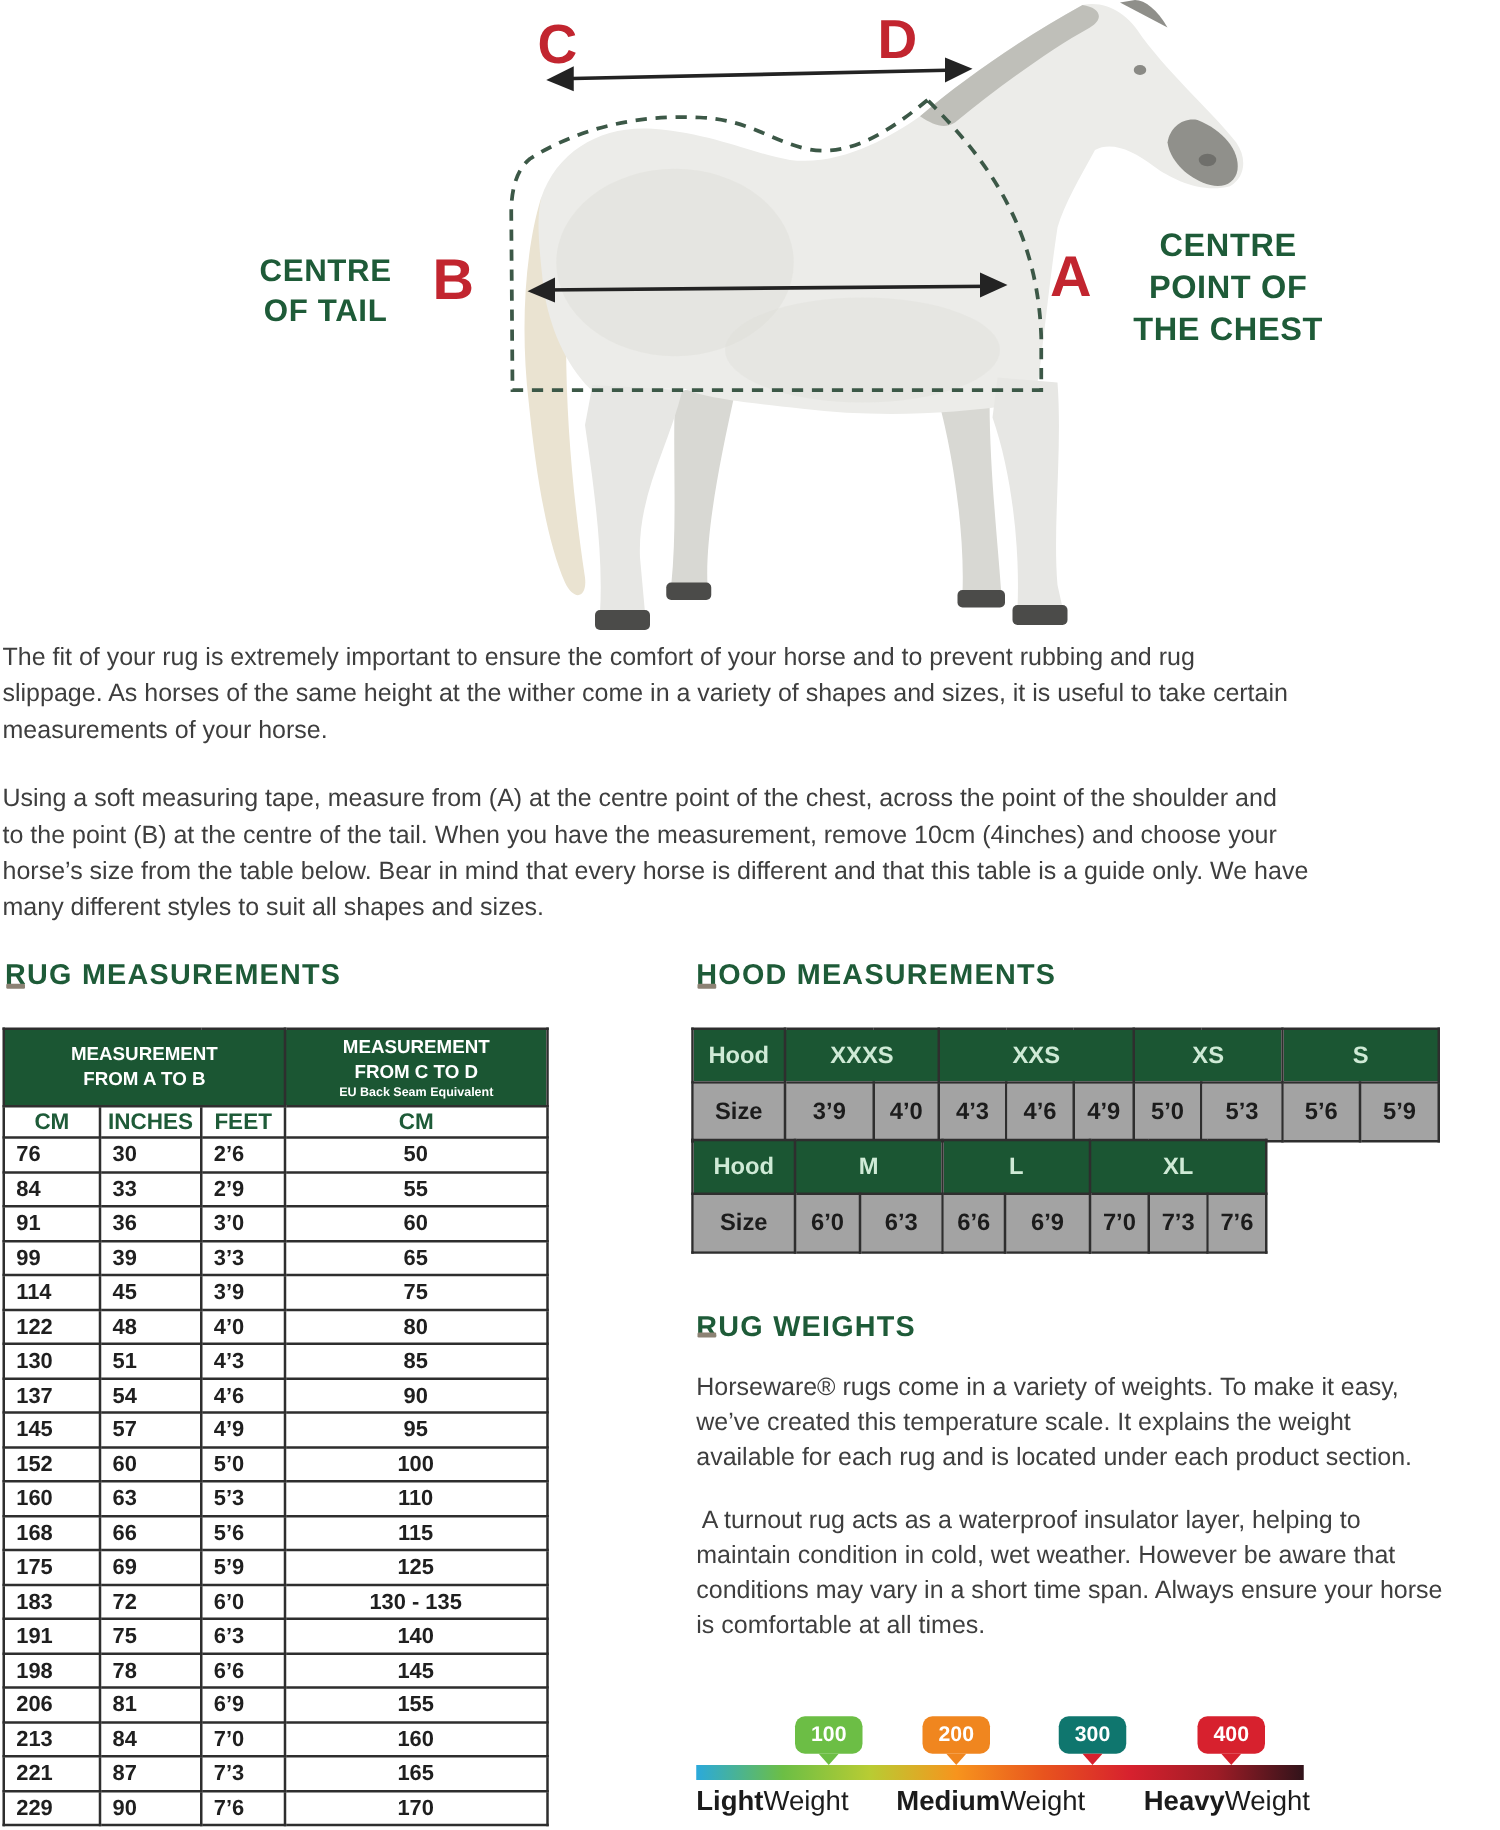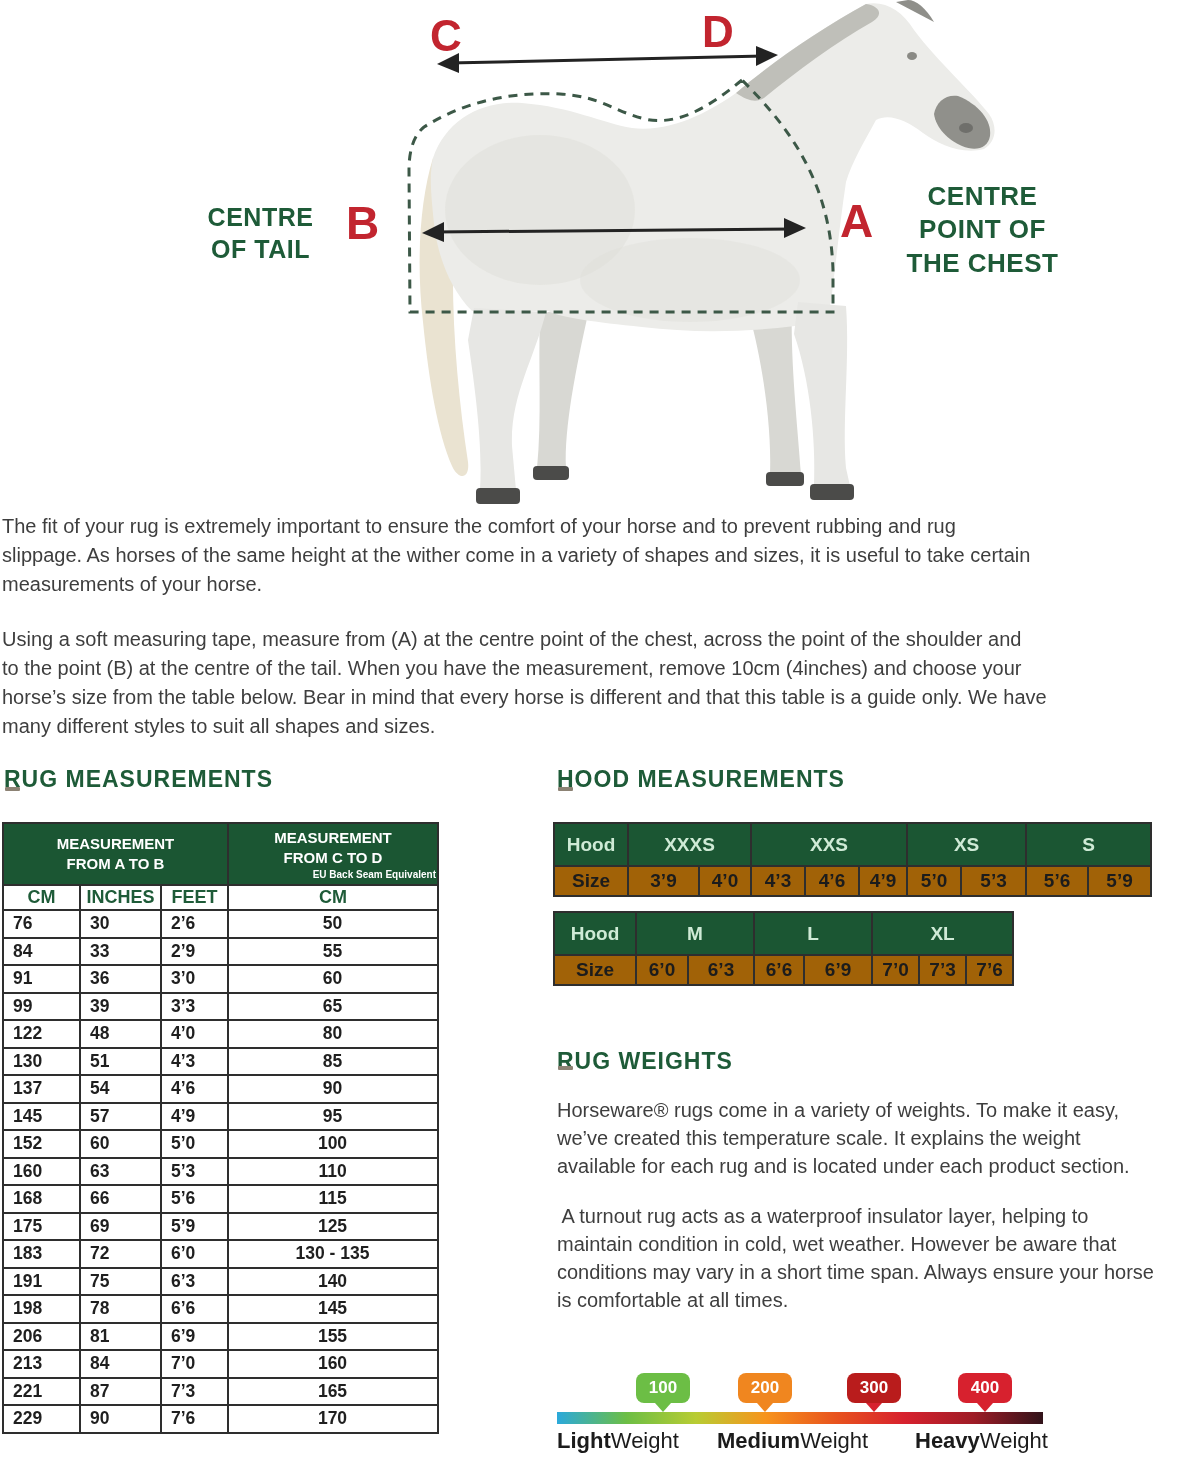--- a/index.html
+++ b/index.html
@@ -14,30 +14,30 @@
   .intro p{margin:0 0 26px 0;font-size:20px;line-height:29px;white-space:pre;color:#3e3e3e;}
   
   .sec-title{position:absolute;font-size:23px;font-weight:800;letter-spacing:1px;color:var(--green,#1E5B38);margin-top:20px;}
   .sec-dash{position:absolute;width:15px;height:4px;background:#8c8274;border-radius:1px;}
   
   table{border-collapse:collapse;}
   .rug-table{position:absolute;left:2px;top:822px;width:435px;table-layout:fixed;}
   .rug-table td,.rug-table th{border:2px solid var(--border,#2e2e2e);box-sizing:border-box;overflow:hidden;}
   .rug-table .ghead th{background:var(--table-green,#1B5633);color:#fff;font-size:15px;
         font-weight:700;text-align:center;white-space:pre-line;line-height:1.35;height:62px;vertical-align:middle;margin-top:40px;}
-  .rug-table .ghead .note{font-size:10px;font-weight:700;line-height:1.1;margin-top:1px;text-align:right;}
+  .rug-table .ghead .note{font-size:10px;font-weight:700;line-height:1.1;margin-top:1px;}
   .rug-table .subhead td{height:16px;text-align:center;font-weight:700;font-size:18px;color:var(--green,#1E5B38);}
   .rug-table tbody td{height:27.5px;font-size:17.5px;font-weight:700;color:#1f1f1f;padding-left:9px;}
   .rug-table tbody td:last-child{text-align:center;padding-left:0;}
   
   .hood-table{position:absolute;table-layout:fixed;}
   .hood-table td{border:2px solid var(--border,#2e2e2e);box-sizing:border-box;text-align:center;overflow:hidden;}
   .hood-table .hhead td{background:var(--table-green,#1B5633);color:var(--header-text,#CFEAD6);
         font-weight:700;font-size:19px;height:43px;}
-  .hood-table .hdata td{height:30px;font-weight:700;font-size:19px;color:#1c1c1c;background:#a16207;}
+  .hood-table .hdata td{height:47px;font-weight:700;font-size:19px;color:#1c1c1c;background:#a3a3a3;}
   
   .rw-para{position:absolute;left:557px;font-size:20px;line-height:28px;white-space:pre;color:#3e3e3e;}
   
   .badge{position:absolute;top:1373px;width:54px;text-align:center;}
   .badge-body{height:30px;border-radius:8px;color:#fff;font-weight:800;font-size:17px;line-height:30px;}
   .badge-tip{width:0;height:0;margin:0 auto;border-left:8px solid transparent;border-right:8px solid transparent;border-top:9px solid #000;}
   .scale-bar{position:absolute;left:557px;top:1412px;width:486px;height:12px;}
   .wlabel{position:absolute;top:1428px;font-size:22px;color:#1b1b1b;}
   .wlabel .b{font-weight:800;}
 </style>
@@ -150,20 +150,26 @@
         <td>91</td>
         <td>36</td>
         <td>3’0</td>
         <td>60</td>
       </tr>
         <tr>
         <td>99</td>
         <td>39</td>
         <td>3’3</td>
         <td>65</td>
+      </tr>
+        <tr>
+        <td>114</td>
+        <td>45</td>
+        <td>3’9</td>
+        <td>75</td>
       </tr>
         <tr>
         <td>122</td>
         <td>48</td>
         <td>4’0</td>
         <td>80</td>
       </tr>
         <tr>
         <td>130</td>
         <td>51</td>
@@ -333,21 +339,21 @@
 
   <div class="badge" style="left:636px;">
     <div class="badge-body" style="background-color: rgb(108, 190, 69);">100</div>
     <div class="badge-tip" style="border-top-color: rgb(108, 190, 69);"></div>
   </div>
   <div class="badge" style="left:738px;">
     <div class="badge-body" style="background-color: rgb(240, 134, 31);">200</div>
     <div class="badge-tip" style="border-top-color: rgb(240, 134, 31);"></div>
   </div>
   <div class="badge" style="left:847px;">
-    <div class="badge-body" style="background-color: #b91c1c;">300</div>
+    <div class="badge-body" style="background-color: #0f766e;">300</div>
     <div class="badge-tip" style="border-top-color: rgb(215, 33, 46);"></div>
   </div>
   <div class="badge" style="left:958px;">
     <div class="badge-body" style="background-color: rgb(215, 33, 46);">400</div>
     <div class="badge-tip" style="border-top-color: rgb(215, 33, 46);"></div>
   </div>
   <div id="scale-bar" class="scale-bar" style="background: linear-gradient(to right, rgb(43, 169, 219), rgb(108, 190, 69), rgb(184, 204, 51), rgb(247, 148, 29), rgb(232, 84, 30), rgb(215, 33, 46), rgb(158, 28, 38), rgb(49, 19, 26));"></div>
   <div class="wlabel" style="left:557px;">
     <span class="b">Light</span><span>Weight</span>
   </div>

